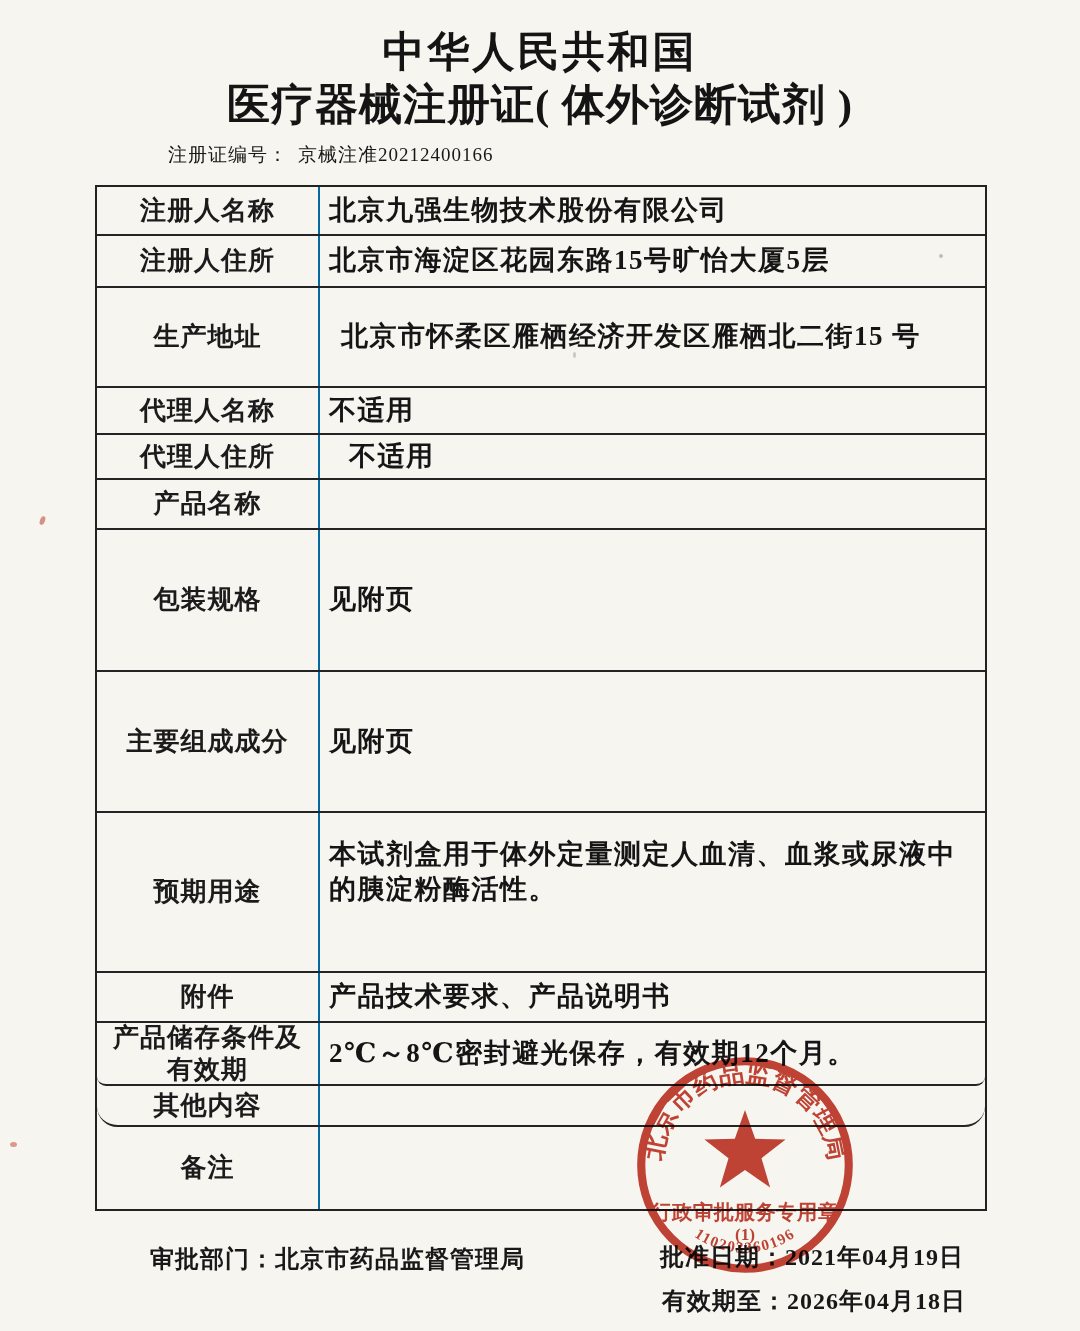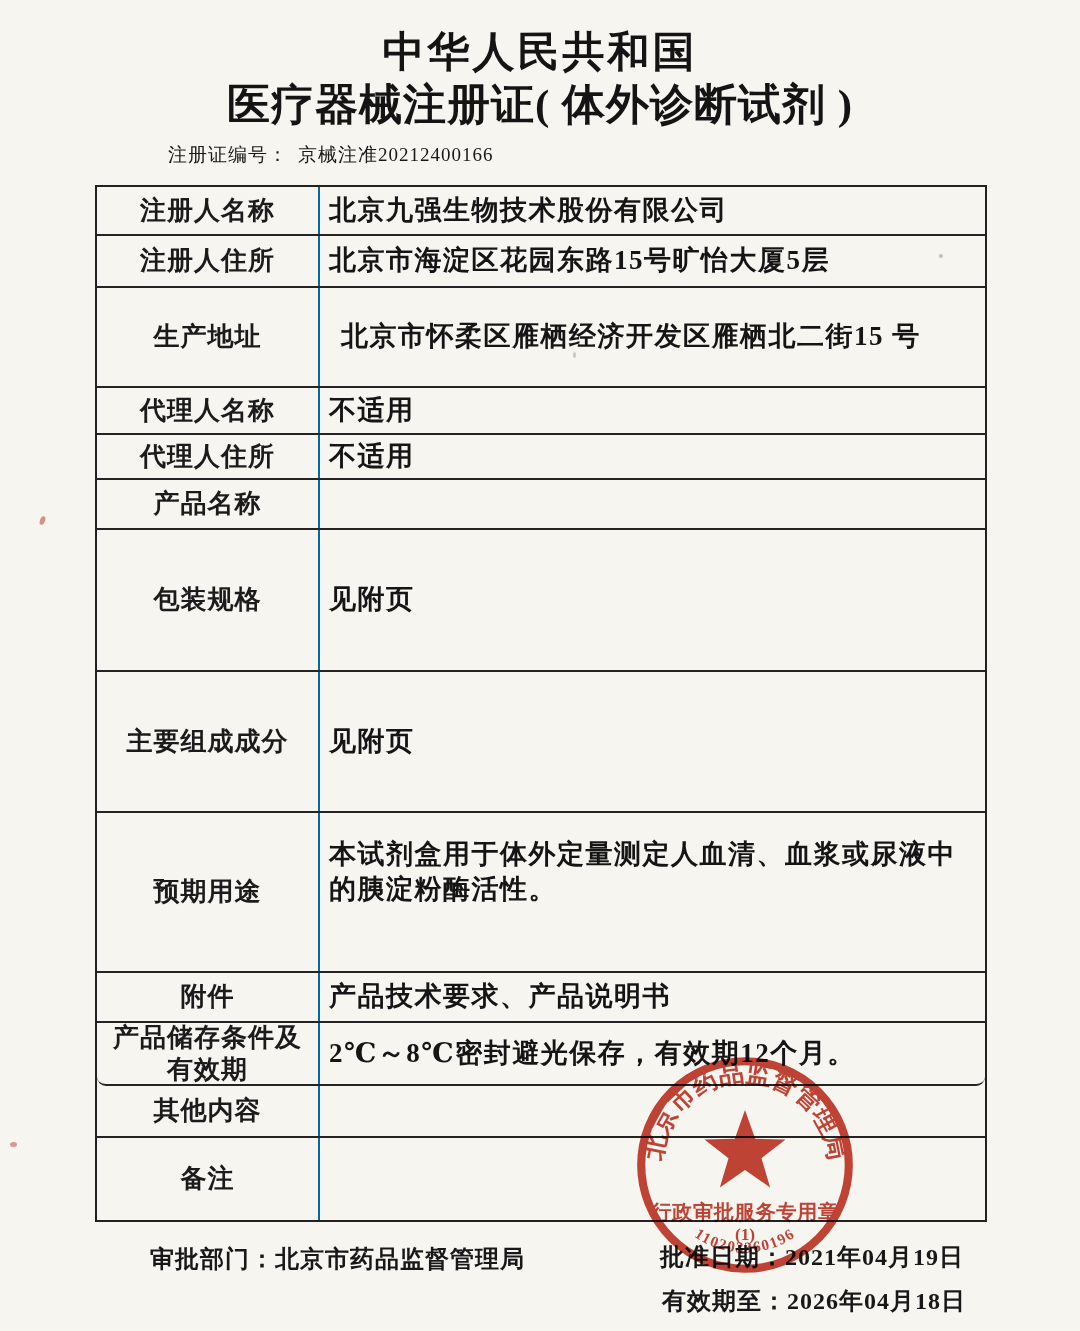--- a/index.html
+++ b/index.html
@@ -31,28 +31,28 @@
     position:absolute;left:95px;top:185px;width:892px;
     border:2px solid #222;box-sizing:border-box;
     background:transparent;
   }
   .trow{display:flex;box-sizing:border-box;border-bottom:2px solid #242424;}
   .trow:last-child{border-bottom:none;}
   .trow:nth-child(1){height:49px;}
   .trow:nth-child(2){height:52px;}
   .trow:nth-child(3){height:100px;gap:12px;}
   .trow:nth-child(4){height:47px;}
-  .trow:nth-child(5){height:45px;}
+  .trow:nth-child(5){height:45px;gap:20px;}
   .trow:nth-child(6){height:50px;}
   .trow:nth-child(7){height:142px;}
   .trow:nth-child(8){height:141px;}
   .trow:nth-child(9){height:160px;}
   .trow:nth-child(10){height:50px;}
   .trow:nth-child(11){height:63px;border-radius:9px;}
-  .trow:nth-child(12){height:52px;}
+  .trow:nth-child(12){height:41px;border-radius:26px;}
   .trow:nth-child(13){height:82px;}
   .lcell{
     width:223px;box-sizing:border-box;flex:0 0 auto;
     border-right:2px solid #0369a1;
     display:flex;align-items:center;justify-content:center;
     text-align:center;
     font-size:26px;font-weight:700;letter-spacing:1px;line-height:1.22;
     padding:0 4px;color:#1b1b1b;
   }
   .vcell{

